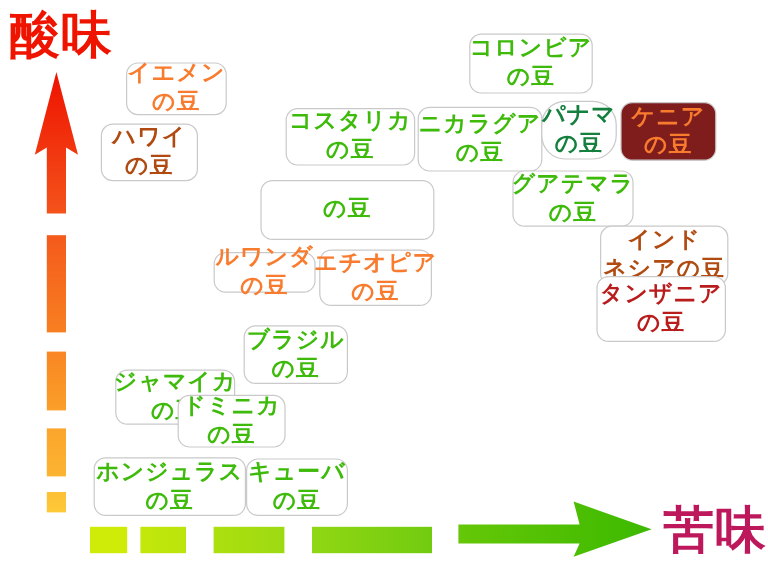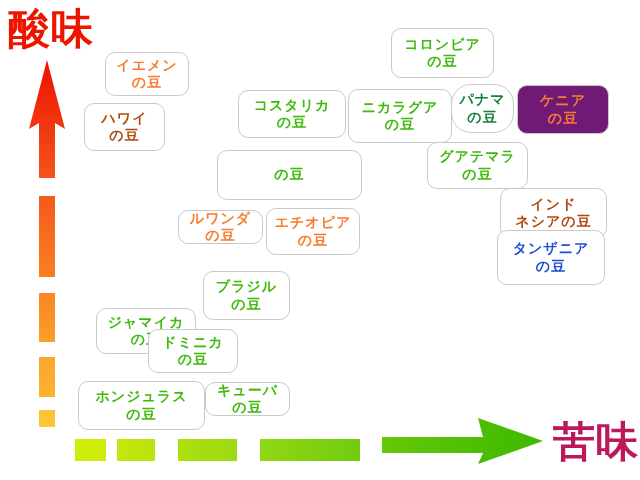--- a/index.html
+++ b/index.html
@@ -12,21 +12,21 @@
   .axis-label {
     position:absolute; font-weight:bold; font-size:42px; line-height:1;
     letter-spacing:1px;
   }
   #y-axis-label { left:8px; top:8px; }
   #x-axis-label { left:553px; top:421px; }
   .bean-box {
     position:absolute; background:#ffffff; border:1px solid #c9c9c9;
     border-radius:10px; box-sizing:border-box;
     display:flex; flex-direction:column; align-items:center; justify-content:center;
-    font-weight:bold; font-size:14px; line-height:1.25; letter-spacing:1px;
+    font-weight:bold; font-size:19px; line-height:1.25; letter-spacing:1px;
     text-align:center; white-space:nowrap;
   }
 </style>
 </head>
 <body>
 
 <div id="stage">
 
   <svg id="axes-svg" width="640" height="480" viewBox="0 0 640 480">
     <defs>
@@ -103,21 +103,21 @@
         <div class="bean-line">の豆</div>
       </div>
       <div class="bean-box" style="left: 348px; top: 89px; width: 104px; height: 54px; color: rgb(62, 186, 11); border-color: rgb(201, 201, 201); background: rgb(255, 255, 255);">
         <div class="bean-line">ニカラグア</div>
         <div class="bean-line">の豆</div>
       </div>
       <div class="bean-box" style="left: 451px; top: 84px; width: 63px; height: 49px; color: #15803d; border-color: rgb(201, 201, 201); background: rgb(255, 255, 255); border-radius: 20px;">
         <div class="bean-line">パナマ</div>
         <div class="bean-line">の豆</div>
       </div>
-      <div class="bean-box" style="left: 517px; top: 85px; width: 92px; height: 49px; color: rgb(248, 123, 46); border-color: rgb(201, 201, 201); background: #701a75;">
+      <div class="bean-box" style="left: 517px; top: 85px; width: 80px; height: 49px; color: rgb(248, 123, 46); border-color: rgb(201, 201, 201); background: #7f1d1d;">
         <div class="bean-line">ケニア</div>
         <div class="bean-line">の豆</div>
       </div>
       <div class="bean-box" style="left: 217px; top: 150px; width: 145px; height: 50px; color: rgb(62, 186, 11); border-color: rgb(201, 201, 201); background: rgb(255, 255, 255);">
         <div class="bean-line">の豆</div>
       </div>
       <div class="bean-box" style="left: 427px; top: 142px; width: 101px; height: 47px; color: rgb(62, 186, 11); border-color: rgb(201, 201, 201); background: rgb(255, 255, 255);">
         <div class="bean-line">グアテマラ</div>
         <div class="bean-line">の豆</div>
       </div>
@@ -126,39 +126,39 @@
         <div class="bean-line">ネシアの豆</div>
       </div>
       <div class="bean-box" style="left: 178px; top: 210px; width: 85px; height: 34px; color: rgb(248, 123, 46); border-color: rgb(201, 201, 201); background: rgb(255, 255, 255);">
         <div class="bean-line">ルワンダ</div>
         <div class="bean-line">の豆</div>
       </div>
       <div class="bean-box" style="left: 266px; top: 208px; width: 94px; height: 47px; color: rgb(248, 123, 46); border-color: rgb(201, 201, 201); background: rgb(255, 255, 255);">
         <div class="bean-line">エチオピア</div>
         <div class="bean-line">の豆</div>
       </div>
-      <div class="bean-box" style="left: 497px; top: 230px; width: 108px; height: 55px; color: #1d4ed8; border-color: rgb(201, 201, 201); background: rgb(255, 255, 255);">
+      <div class="bean-box" style="left: 497px; top: 230px; width: 108px; height: 55px; color: #b91c1c; border-color: rgb(201, 201, 201); background: rgb(255, 255, 255);">
         <div class="bean-line">タンザニア</div>
         <div class="bean-line">の豆</div>
       </div>
       <div class="bean-box" style="left: 96px; top: 272px; width: 100px; height: 46px; color: rgb(62, 186, 11); border-color: rgb(201, 201, 201); background: rgb(255, 255, 255); margin-top: 36px;">
         <div class="bean-line">ジャマイカ</div>
         <div class="bean-line">の豆</div>
       </div>
       <div class="bean-box" style="left: 203px; top: 271px; width: 87px; height: 49px; color: rgb(62, 186, 11); border-color: rgb(201, 201, 201); background: rgb(255, 255, 255);">
         <div class="bean-line">ブラジル</div>
         <div class="bean-line">の豆</div>
       </div>
       <div class="bean-box" style="left: 148px; top: 329px; width: 90px; height: 44px; color: rgb(62, 186, 11); border-color: rgb(201, 201, 201); background: rgb(255, 255, 255);">
         <div class="bean-line">ドミニカ</div>
         <div class="bean-line">の豆</div>
       </div>
       <div class="bean-box" style="left: 78px; top: 381px; width: 127px; height: 49px; color: rgb(62, 186, 11); border-color: rgb(201, 201, 201); background: rgb(255, 255, 255);">
         <div class="bean-line">ホンジュラス</div>
         <div class="bean-line">の豆</div>
       </div>
-      <div class="bean-box" style="left: 205px; top: 382px; width: 85px; height: 34px; color: rgb(62, 186, 11); border-color: rgb(201, 201, 201); background: rgb(255, 255, 255);">
+      <div class="bean-box" style="left: 205px; top: 382px; width: 85px; height: 48px; color: rgb(62, 186, 11); border-color: rgb(201, 201, 201); background: rgb(255, 255, 255);">
         <div class="bean-line">キューバ</div>
         <div class="bean-line">の豆</div>
       </div>
     </div>
 
 </div>
 
 </body></html>

